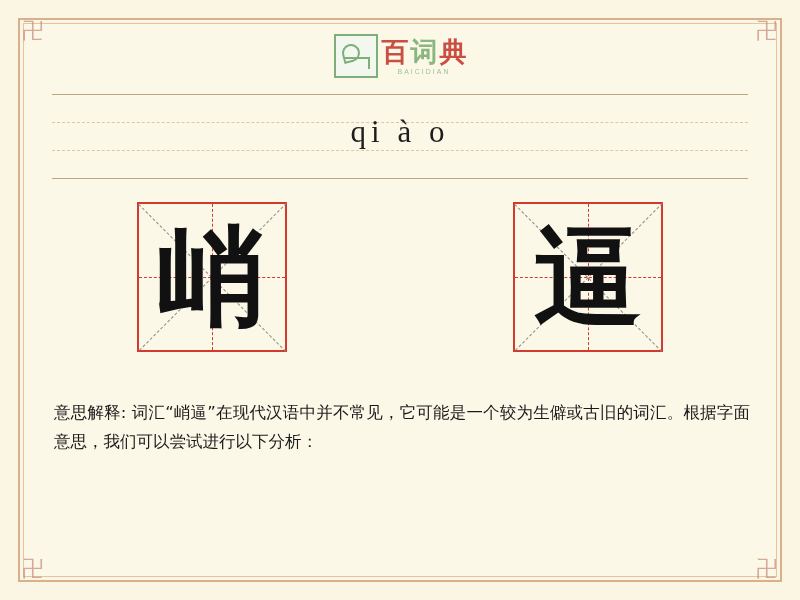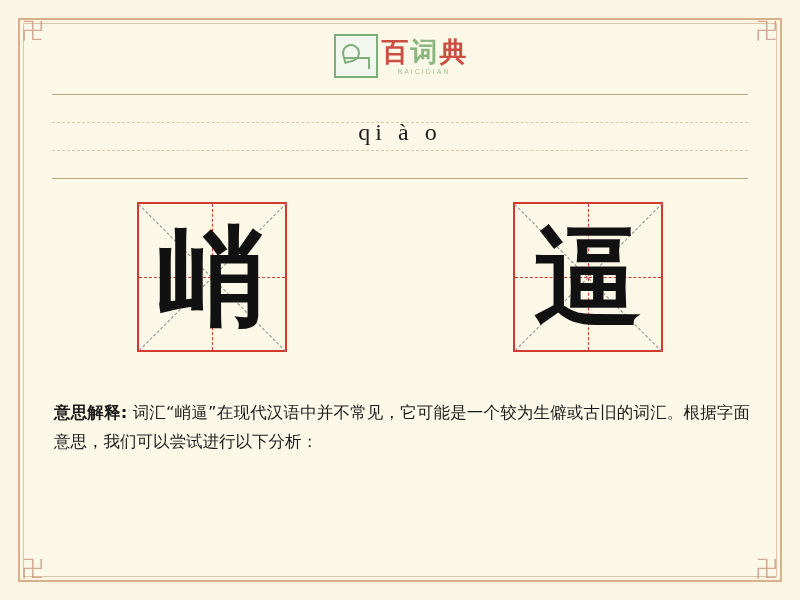--- a/index.html
+++ b/index.html
@@ -161,21 +161,21 @@
     display: flex;
   }
   .pinyin-cell {
     flex: 1;
     display: flex;
     align-items: center;
     justify-content: center;
   }
   .pinyin-text {
     font-family: "Liberation Serif", serif;
-    font-size: 24px;
+    font-size: 31px;
     color: #1d1d1d;
     letter-spacing: 5px;
   }
 
   
   .chars-row {
     position: absolute;
     left: 0; right: 0;
     top: 178px;
     height: 160px;
@@ -234,21 +234,21 @@
     left: 30px;
     right: 26px;
     top: 375px;
     font-family: "DejaVu Sans", sans-serif;
     font-size: 16.5px;
     line-height: 1.75;
     color: #1a1a1a;
     text-align: justify;
   }
   .explain-label {
-    font-weight: bold;
+    font-weight: normal;
   }
 </style>
 </head>
 <body>
 
 <div class="page">
   <div class="frame-outer"></div>
   <div class="frame-inner"></div>
 
   <div class="corner tl">卍</div>

